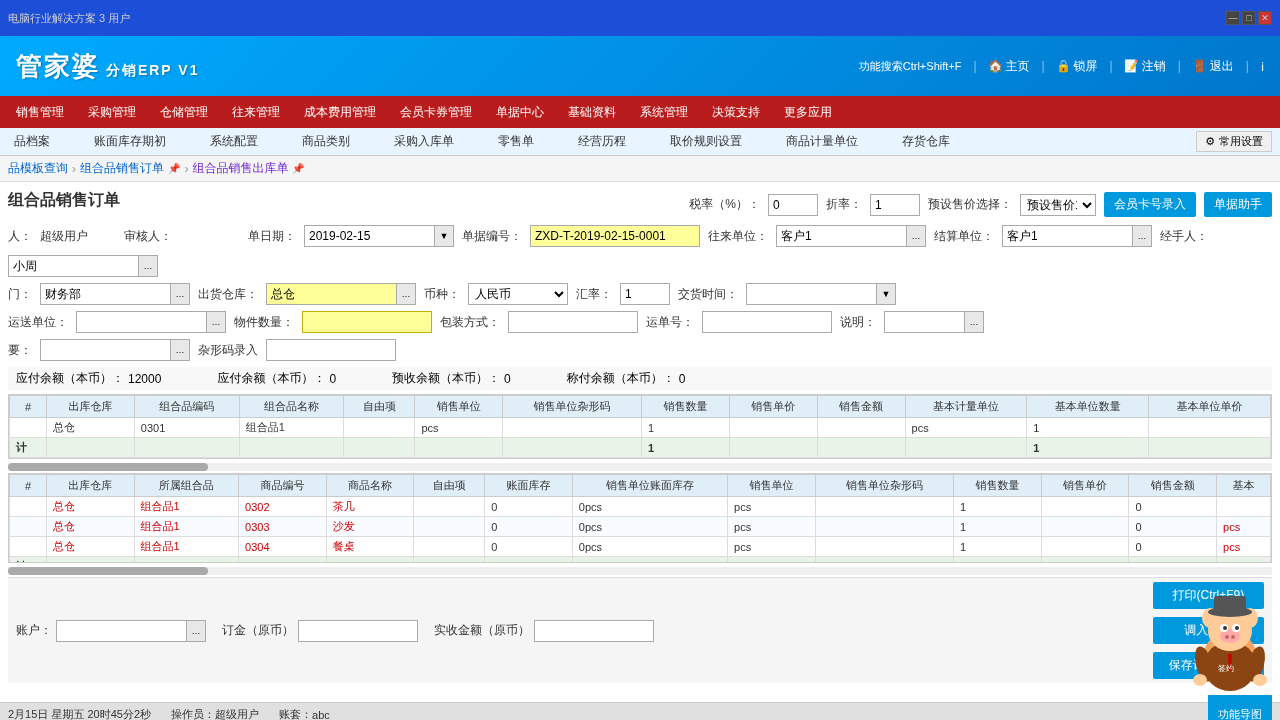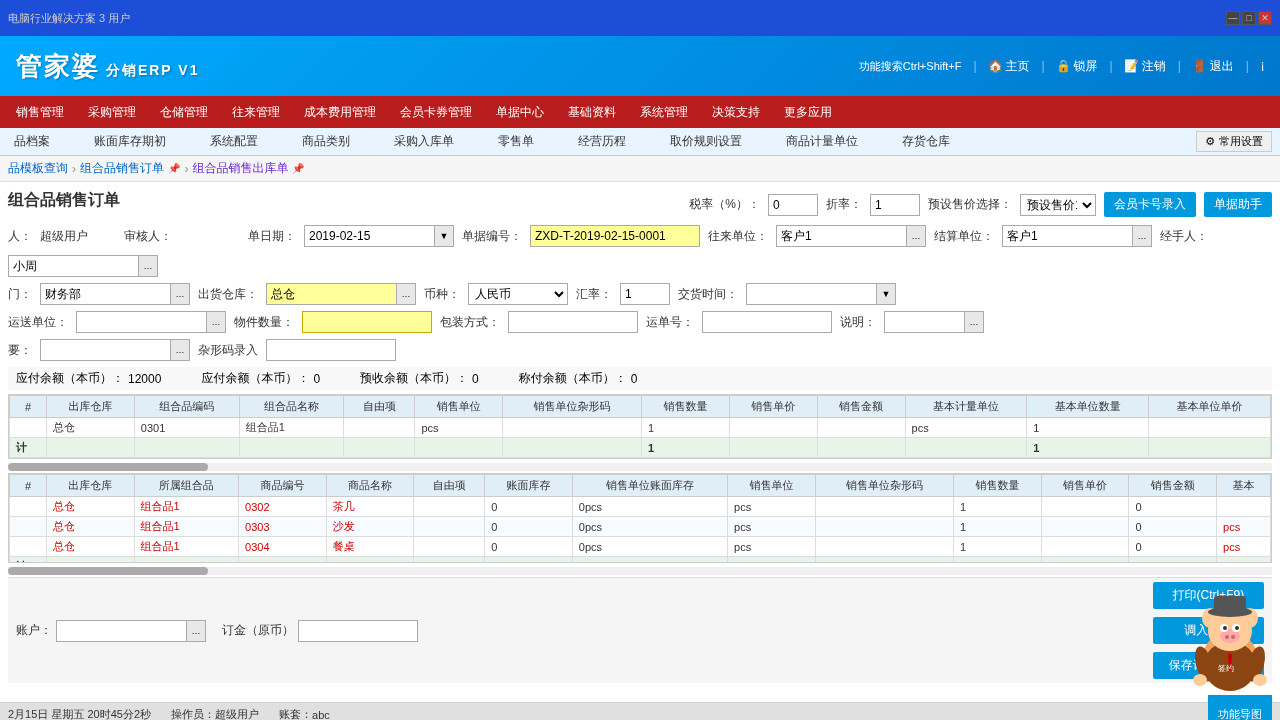--- a/index.html
+++ b/index.html
@@ -53,21 +53,21 @@
     .form-group { display: flex; align-items: center; gap: 4px; }
     
     .highlight-input { background: #ffff99 !important; border: 1px solid #ccaa00 !important; }
 
     
     .form-header { display: flex; align-items: center; justify-content: space-between; margin-bottom: 6px; }
     .form-header-right { display: flex; align-items: center; gap: 8px; }
     .blue-btn { background: #0099dd; color: white; border: none; padding: 4px 10px; font-size: 12px; cursor: pointer; border-radius: 2px; }
 
     
-    .summary-row { display: flex; align-items: center; gap: 40px; margin: 4px 0; font-size: 12px; background: #f8f8f8; padding: 3px 8px; }
+    .summary-row { display: flex; align-items: center; gap: 56px; margin: 4px 0; font-size: 12px; background: #f8f8f8; padding: 3px 8px; }
     .summary-item { display: flex; align-items: center; gap: 4px; }
 
     
     .table-container { border: 1px solid #ccc; overflow-x: auto; margin-bottom: 4px; }
     table { border-collapse: collapse; width: 100%; font-size: 11px; }
     th { background: #e0eef8; border: 1px solid #ccc; padding: 3px 6px; text-align: center; white-space: nowrap; color: #333; font-weight: normal; }
     td { border: 1px solid #ddd; padding: 2px 6px; white-space: nowrap; color: #333; }
     tr:nth-child(even) td { background: #f8fbff; }
     tr:nth-child(odd) td { background: white; }
     .td-red { color: #cc0000; }
@@ -441,20 +441,24 @@
       <span class="form-label">账户：</span>
       <div class="form-combo">
         <input class="form-input form-input-medium" value="" style="">
         <div class="combo-btn">…</div>
       </div>
     </div>
     <div class="form-group">
       <span class="form-label">订金（原币）</span>
       <input class="form-input" value="" style="width: 120px;">
     </div>
+    <div class="form-group">
+      <span class="form-label">实收金额（原币）</span>
+      <input class="form-input" value="" style="width: 120px;">
+    </div>
     <div class="bottom-btns">
       <button class="action-btn">打印(Ctrl+F9)</button>
       <button class="action-btn">调入订单</button>
       <button class="action-btn">保存订单（F）</button>
     </div>
   </div>
 
 </div>
 
 <div class="status-bar">

